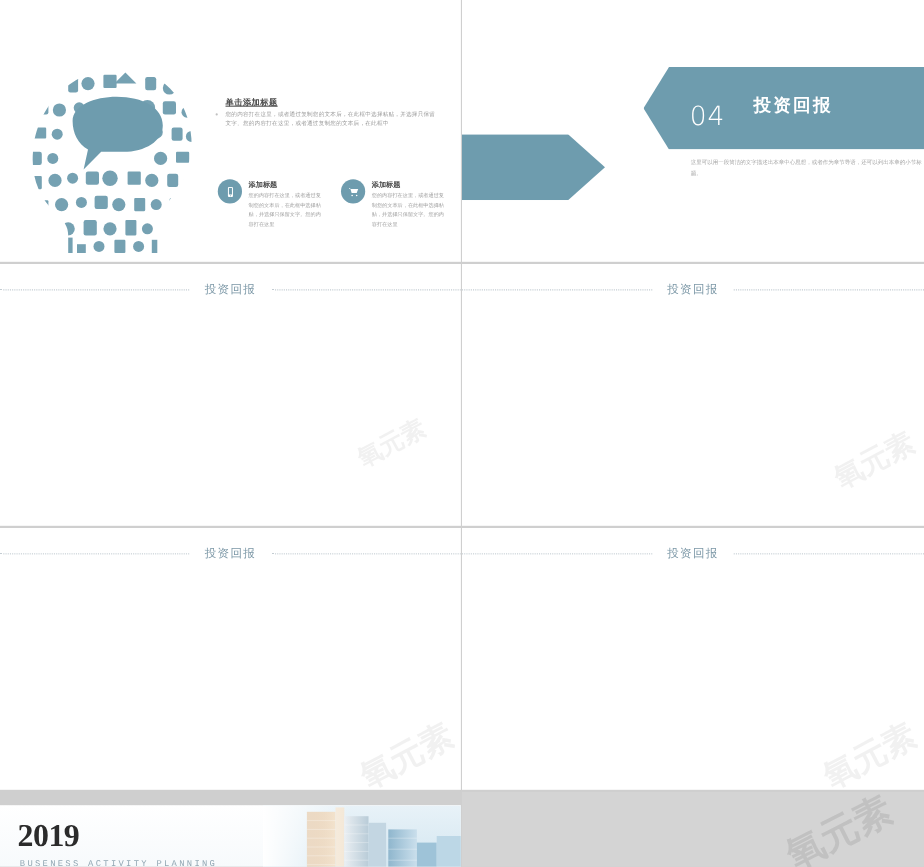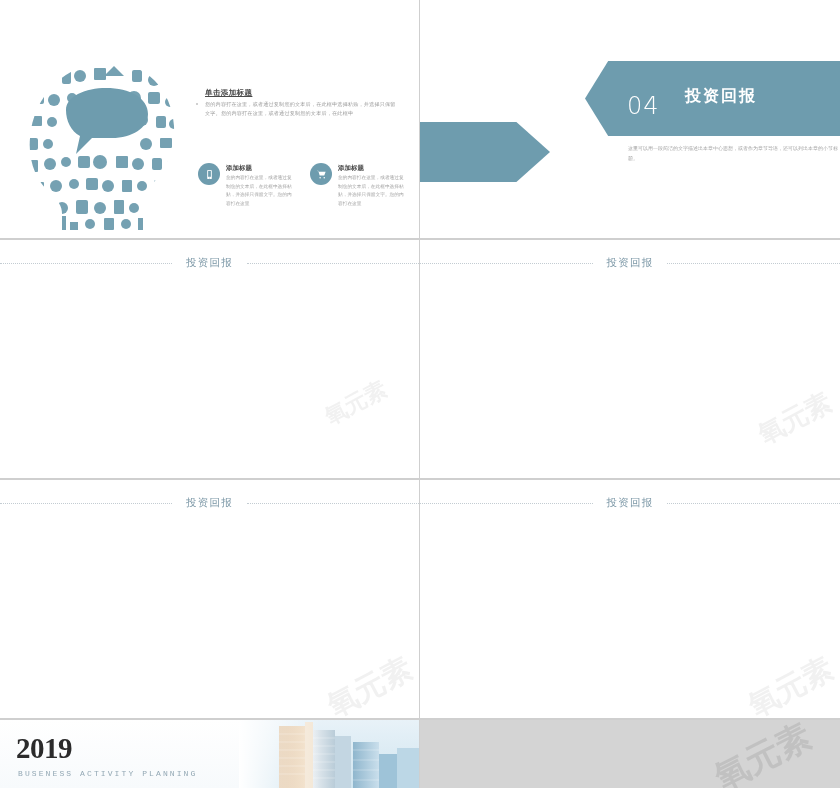--- a/index.html
+++ b/index.html
@@ -118,20 +118,21 @@
     font-size: 5px; line-height: 2; color: #a4a4a4;
   }
 
   
   .cover {
     grid-column: 1 / 2;
     position: relative;
     background: linear-gradient(180deg,#ffffff 0%,#f7fafc 100%);
     overflow: hidden;
     border-right: 1px solid #cfcfcf;
+    margin-top: 12px;
   }
   .cover .year {
     position: absolute; left: 16px; top: 12px;
     font-size: 29px; letter-spacing: -0.5px;
     color: #2b2b2b;
     font-family: "Liberation Serif", serif; font-weight: bold;
   }
   .cover .sub {
     position: absolute; left: 18px; top: 49px;
     font-size: 8px; letter-spacing: 2.1px; color: #93a8b4;

